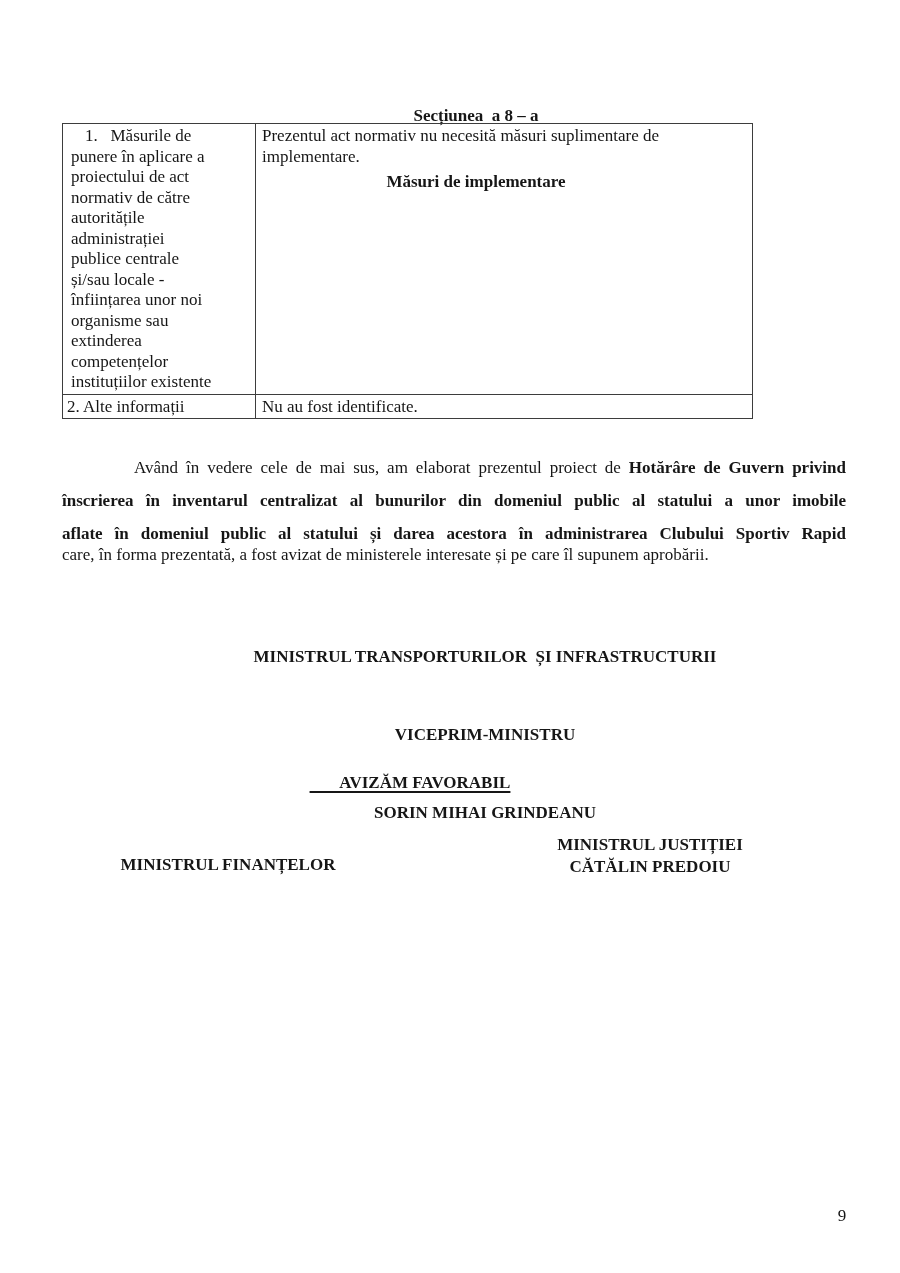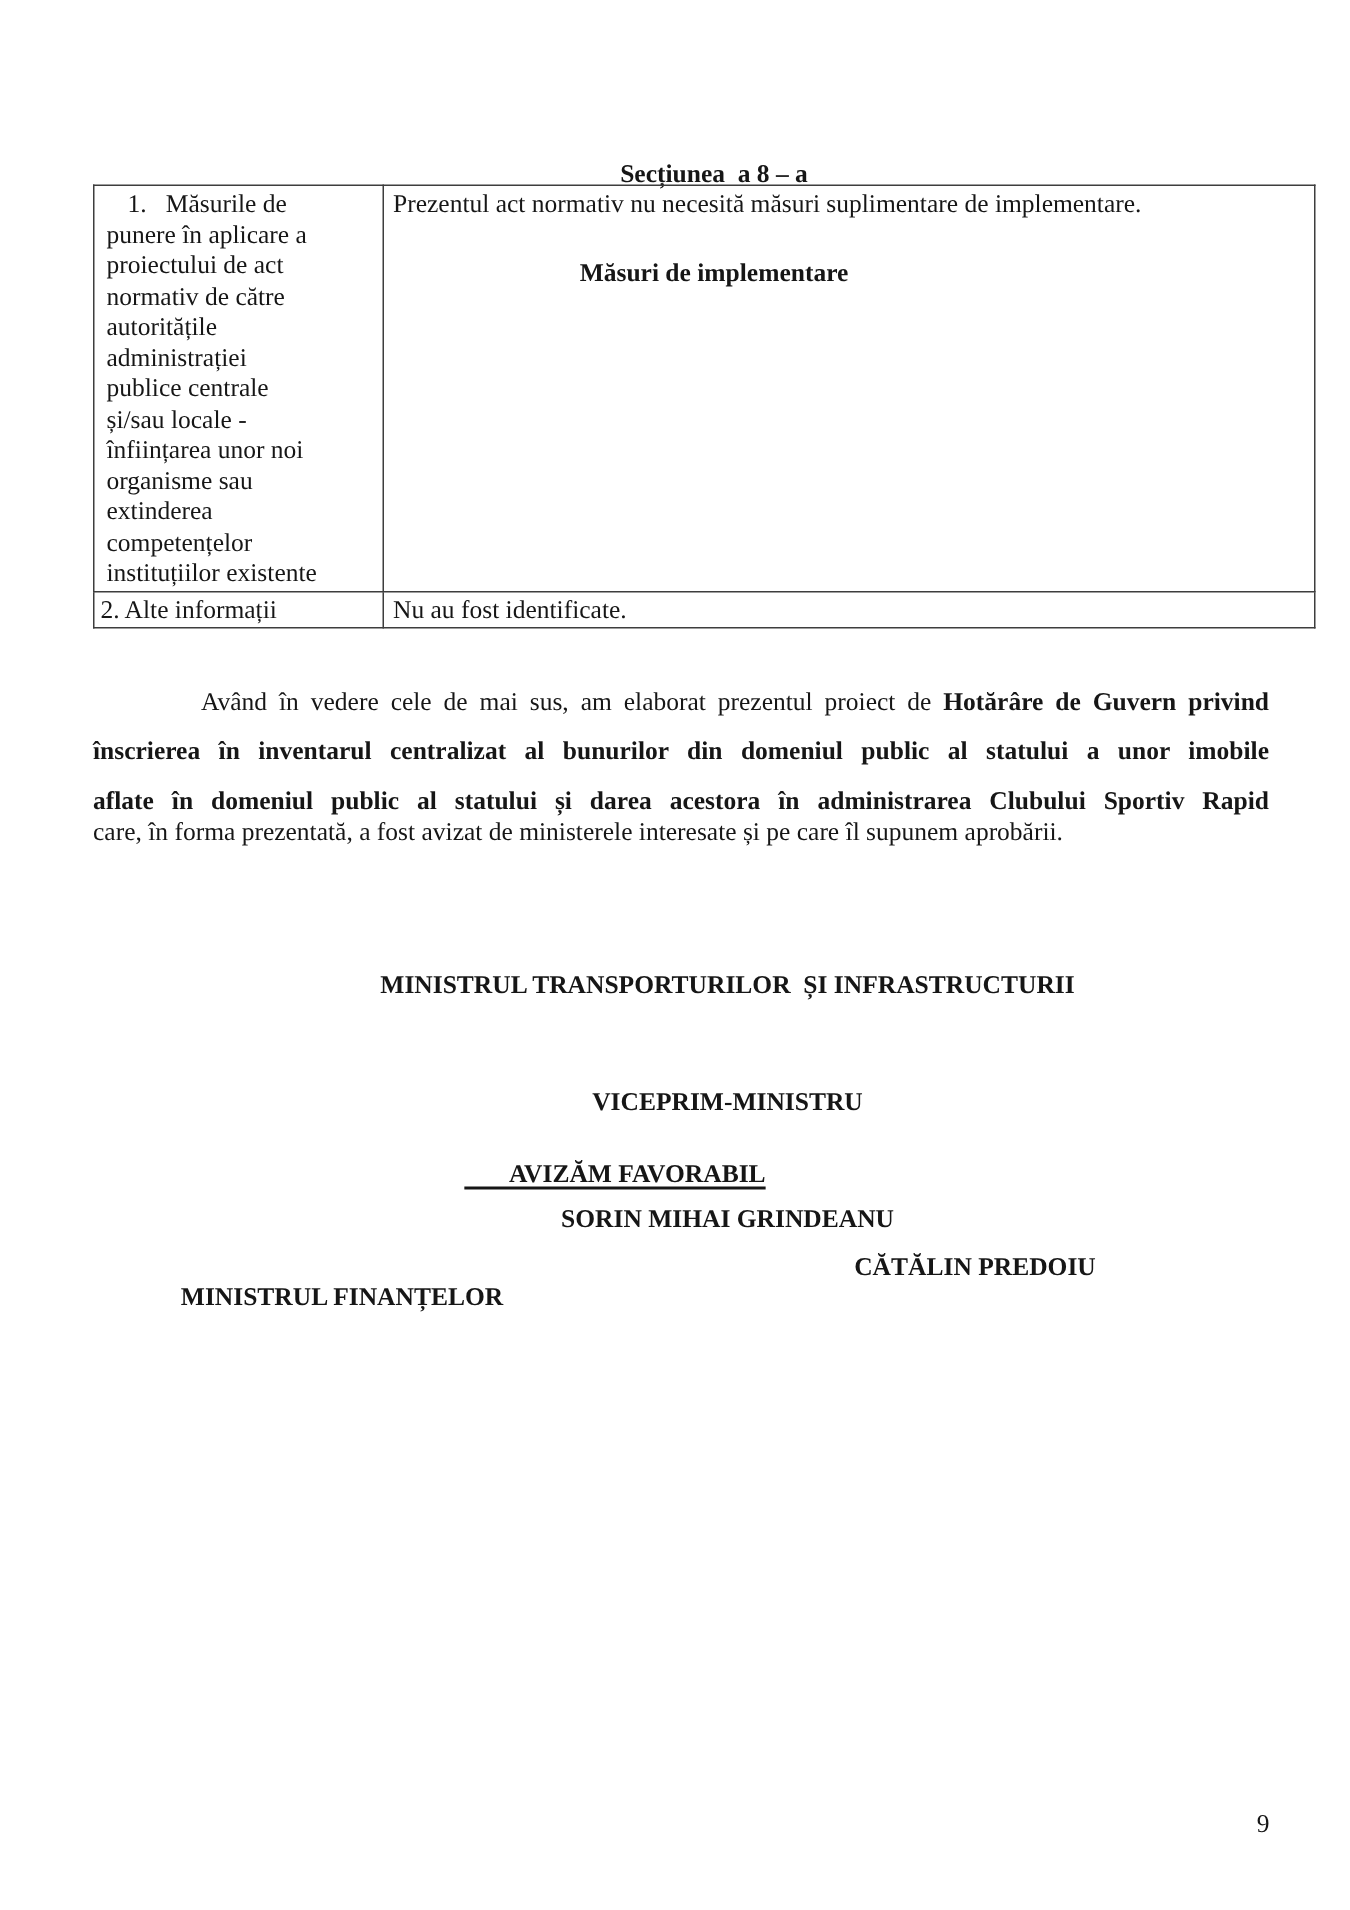--- a/index.html
+++ b/index.html
@@ -10,21 +10,21 @@
     font-family:"Liberation Serif","DejaVu Serif",serif;
     font-size:17px;line-height:21px;
     color:#161616;
     overflow:hidden;
   }
   .doc-title{
     position:absolute;top:61px;left:52px;width:848px;
     text-align:center;font-weight:700;line-height:22px;white-space:pre-wrap;
   }
   .impl-table{
-    position:absolute;top:123px;left:62px;width:815px;
+    position:absolute;top:123px;left:62px;width:691px;
     border-collapse:collapse;table-layout:fixed;line-height:20.5px;
   }
   .impl-table td{
     border:1px solid #3d3d3d;vertical-align:top;box-sizing:border-box;
   }
   .cell-label{
     width:193px;padding:2px 4px 1px 8px;
     white-space:pre-line;text-indent:14px;
   }
   .cell-label2{text-indent:0;white-space:normal;padding-left:4px;margin-left:25px;}
@@ -108,18 +108,19 @@
 
   <div class="avizam">
     <span class="u">&nbsp;&nbsp;&nbsp;&nbsp;&nbsp;&nbsp;&nbsp;AVIZĂM FAVORABIL</span>
   </div>
 
   <div class="sig sig-left">
     <div>MINISTRUL FINANȚELOR</div>
   </div>
 
   <div class="sig sig-right">
+    <div>MINISTRUL JUSTIȚIEI</div>
     <div>CĂTĂLIN PREDOIU</div>
   </div>
 
   <div class="pagenum">9</div>
 
 </div>
 
 </body></html>

